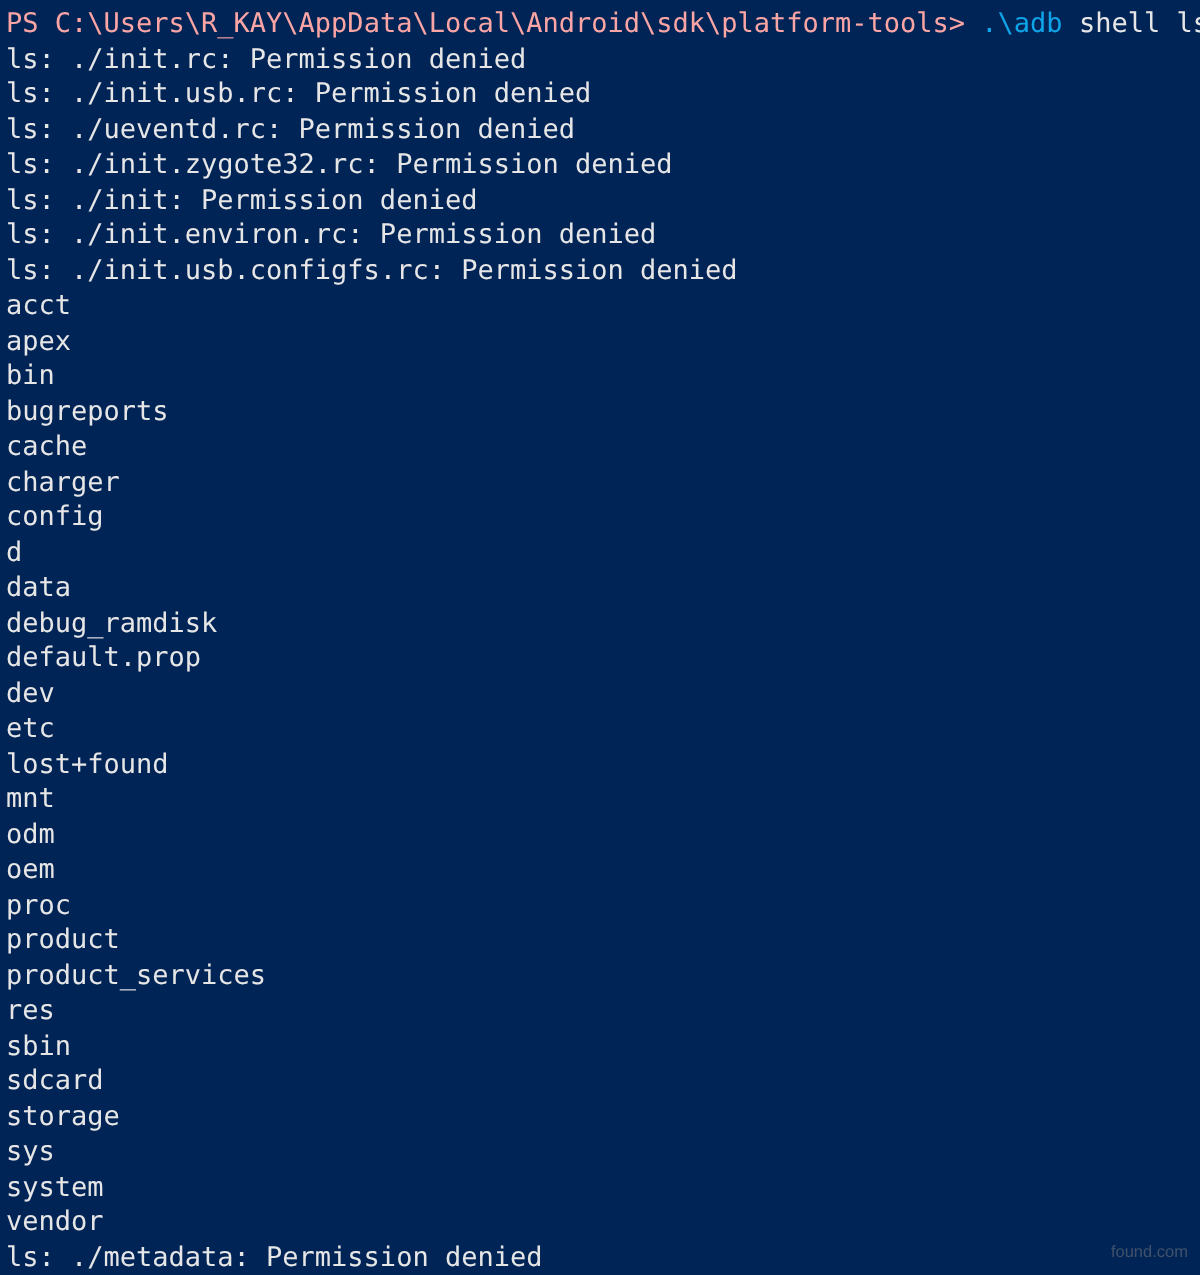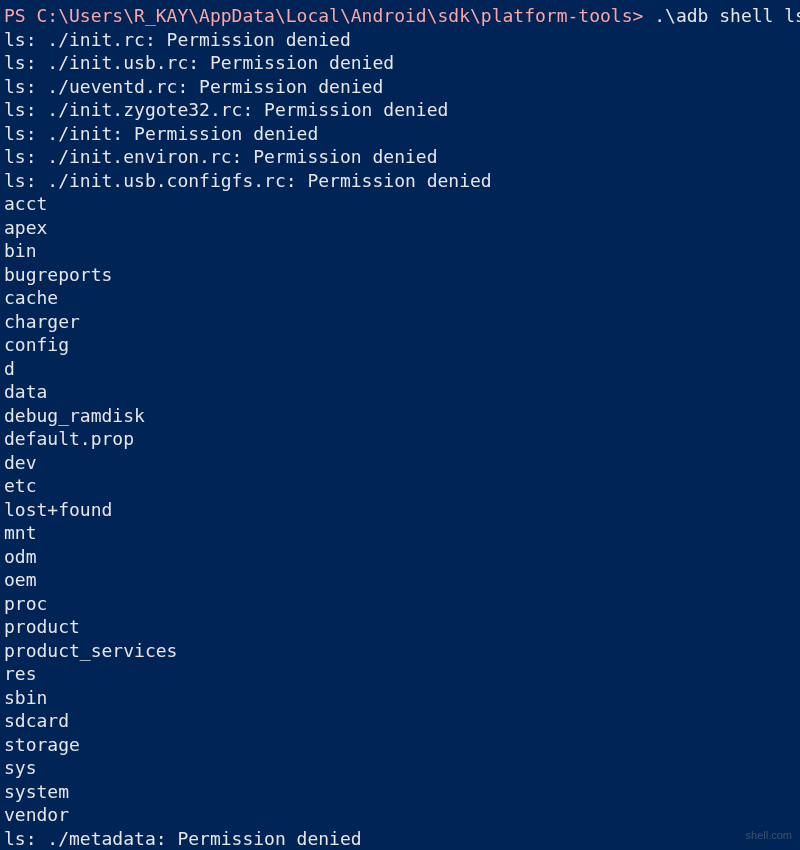--- a/index.html
+++ b/index.html
@@ -15,30 +15,30 @@
     font-size: 18px;
     line-height: 23.5px;
     color: #e6e6e6;
     letter-spacing: 0px;
   }
   .terminal {
     padding: 4px 6px 2px 4px;
     white-space: pre;
   }
   .prompt { color: #fca5a5; }
-  .cmd { color: #e5e5e5; }
+  .cmd { color: #0ea5e9; }
   .arg { color: #e6e6e6; }
   .line { display: block; height: 23.5px; }
   .watermark {
     position: absolute;
     bottom: 3px;
     right: 8px;
     font-family: Arial, sans-serif;
     font-size: 11px;
     color: rgba(128,128,128,0.5);
   }
 </style>
 </head>
 <body>
 
 <div class="terminal"><span class="line"><span class="prompt">PS </span><span class="prompt">C:\Users\R_KAY\AppData\Local\Android\sdk\platform-tools</span><span class="prompt">&gt; </span><span class="cmd">.\adb</span><span class="arg"> shell ls</span></span><span id="err-block"><span class="line">ls: ./init.rc: Permission denied</span><span class="line">ls: ./init.usb.rc: Permission denied</span><span class="line">ls: ./ueventd.rc: Permission denied</span><span class="line">ls: ./init.zygote32.rc: Permission denied</span><span class="line">ls: ./init: Permission denied</span><span class="line">ls: ./init.environ.rc: Permission denied</span><span class="line">ls: ./init.usb.configfs.rc: Permission denied</span></span><span id="ls-block"><span class="line">acct</span><span class="line">apex</span><span class="line">bin</span><span class="line">bugreports</span><span class="line">cache</span><span class="line">charger</span><span class="line">config</span><span class="line">d</span><span class="line">data</span><span class="line">debug_ramdisk</span><span class="line">default.prop</span><span class="line">dev</span><span class="line">etc</span><span class="line">lost+found</span><span class="line">mnt</span><span class="line">odm</span><span class="line">oem</span><span class="line">proc</span><span class="line">product</span><span class="line">product_services</span><span class="line">res</span><span class="line">sbin</span><span class="line">sdcard</span><span class="line">storage</span><span class="line">sys</span><span class="line">system</span><span class="line">vendor</span></span><span class="line">ls: ./metadata: Permission denied</span></div>
 
-<div class="watermark">shell.com</div>
+<div class="watermark">found.com</div>
 
 </body></html>

